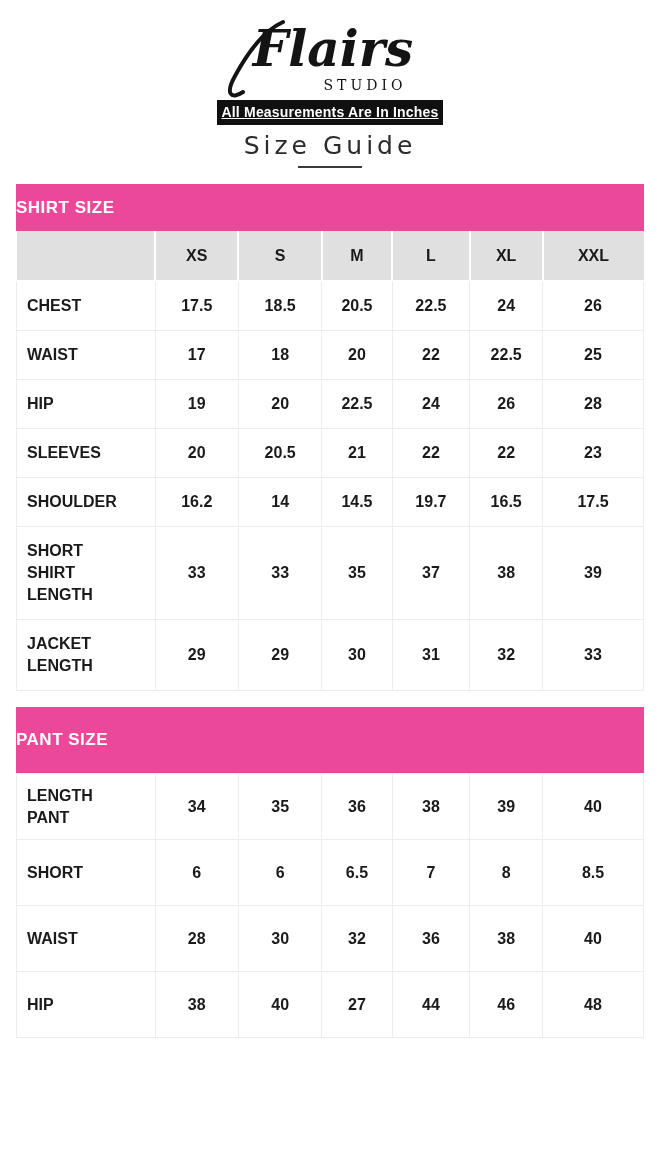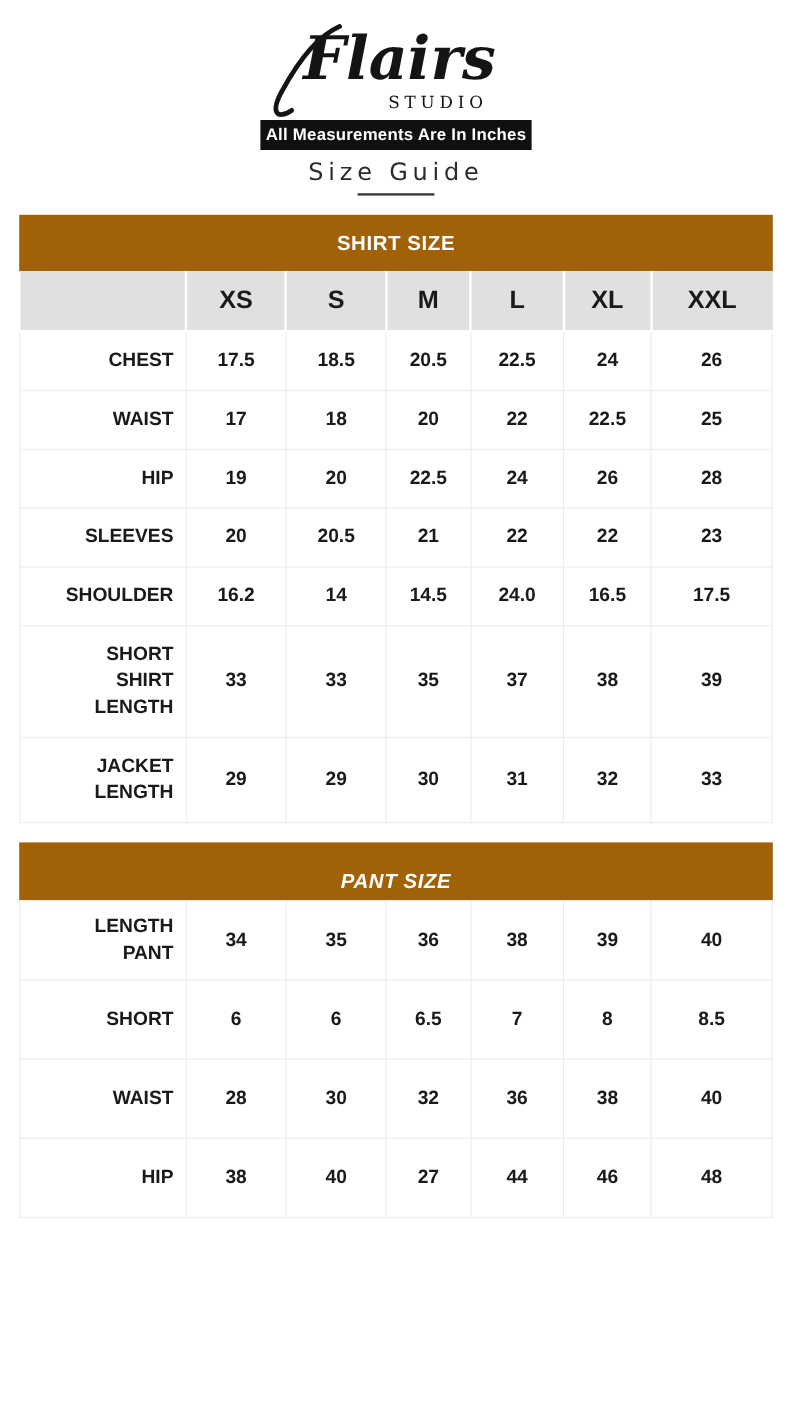--- a/index.html
+++ b/index.html
@@ -11,61 +11,61 @@
   }
   .page { width:660px; overflow:hidden; }
 
   
   .brand-wrap { text-align:left; padding-top:14px; height:92px; position:relative; }
   .brand-svg { display:block; margin:0 auto; }
   .badge {
     display:block; width:226px; margin:8px auto 0;
     background:#101010; color:#ffffff;
     font-size:14px; font-weight:bold; letter-spacing:.2px;
-    text-align:center; padding:4px 0 5px;
+    text-align:center; padding:4px 0 5px;text-decoration:underline;
   }
   .page-title {
     text-align:center; margin-top:6px;
     font-family:"DejaVu Sans", sans-serif;
-    font-size:20px; font-weight:400; letter-spacing:4px; color:#2b2b2b;
+    font-size:25px; font-weight:400; letter-spacing:4px; color:#2b2b2b;
   }
   .title-underline {
     width:64px; height:2px; background:#3a3a3a; margin:6px auto 0;
   }
 
   
   .tables { padding:0 16px; }
   .table-block { margin-top:16px; }
   .tbl-banner {
-    background:#a16207; color:#ffffff; text-align:center;
+    background:#ec4899; color:#ffffff; 
     font-weight:bold; font-size:17px; letter-spacing:.5px;
   }
   .tbl-banner.shirt { line-height:47px; height:47px; }
-  .tbl-banner.pant  { line-height:66px; height:48px;font-style:italic; }
+  .tbl-banner.pant  { line-height:66px; height:66px; }
 
   table { width:100%; border-collapse:collapse; table-layout:fixed; }
   col.c0 { width:22.1%; } col.c1 { width:13.3%; } col.c2 { width:13.3%; }
   col.c3 { width:11.2%; } col.c4 { width:12.4%; } col.c5 { width:11.6%; }
   col.c6 { width:16.1%; }
 
   thead th {
     background:#e0e0e0; height:50px;
-    font-size:21px; font-weight:bold; text-align:center;
+    font-size:16px; font-weight:bold; text-align:center;
     border-left:2px solid #ffffff; border-bottom:2px solid #ffffff;
   }
   thead th:first-child { border-left:none; }
 
   tbody td {
     background:#ffffff; border:1px solid #ededed;
     font-size:16px; font-weight:bold; line-height:22px;
     text-align:center; vertical-align:middle;
   }
   .shirt-table tbody td { padding:13px 10px; }
   .pant-table  tbody td { height:66px; padding:2px 10px; }
-  td.rowlabel { text-align:right; padding-left:10px; white-space:pre-line;margin-top:21px; }
+  td.rowlabel { text-align:left; padding-left:10px; white-space:pre-line;margin-top:21px; }
 </style>
 </head>
 <body>
 
 <div class="page">
 
   <div class="brand-wrap">
     <svg class="brand-svg" width="250" height="86" viewBox="0 0 250 86">
       <path d="M38,78 C26,86 20,80 30,62 C44,36 60,16 78,8" fill="none" stroke="#141414" stroke-width="4" stroke-linecap="round"></path>
       <text x="128" y="52" text-anchor="middle" font-family="DejaVu Serif, serif" font-style="italic" font-weight="bold" font-size="50" fill="#141414">Flairs</text>
@@ -138,21 +138,21 @@
               <td>21</td>
               <td>22</td>
               <td>22</td>
               <td>23</td>
             </tr>
             <tr>
               <td class="rowlabel">SHOULDER</td>
               <td>16.2</td>
               <td>14</td>
               <td>14.5</td>
-              <td>24.0</td>
+              <td>19.7</td>
               <td>16.5</td>
               <td>17.5</td>
             </tr>
             <tr>
               <td class="rowlabel">SHORT
 SHIRT
 LENGTH</td>
               <td>33</td>
               <td>33</td>
               <td>35</td>

